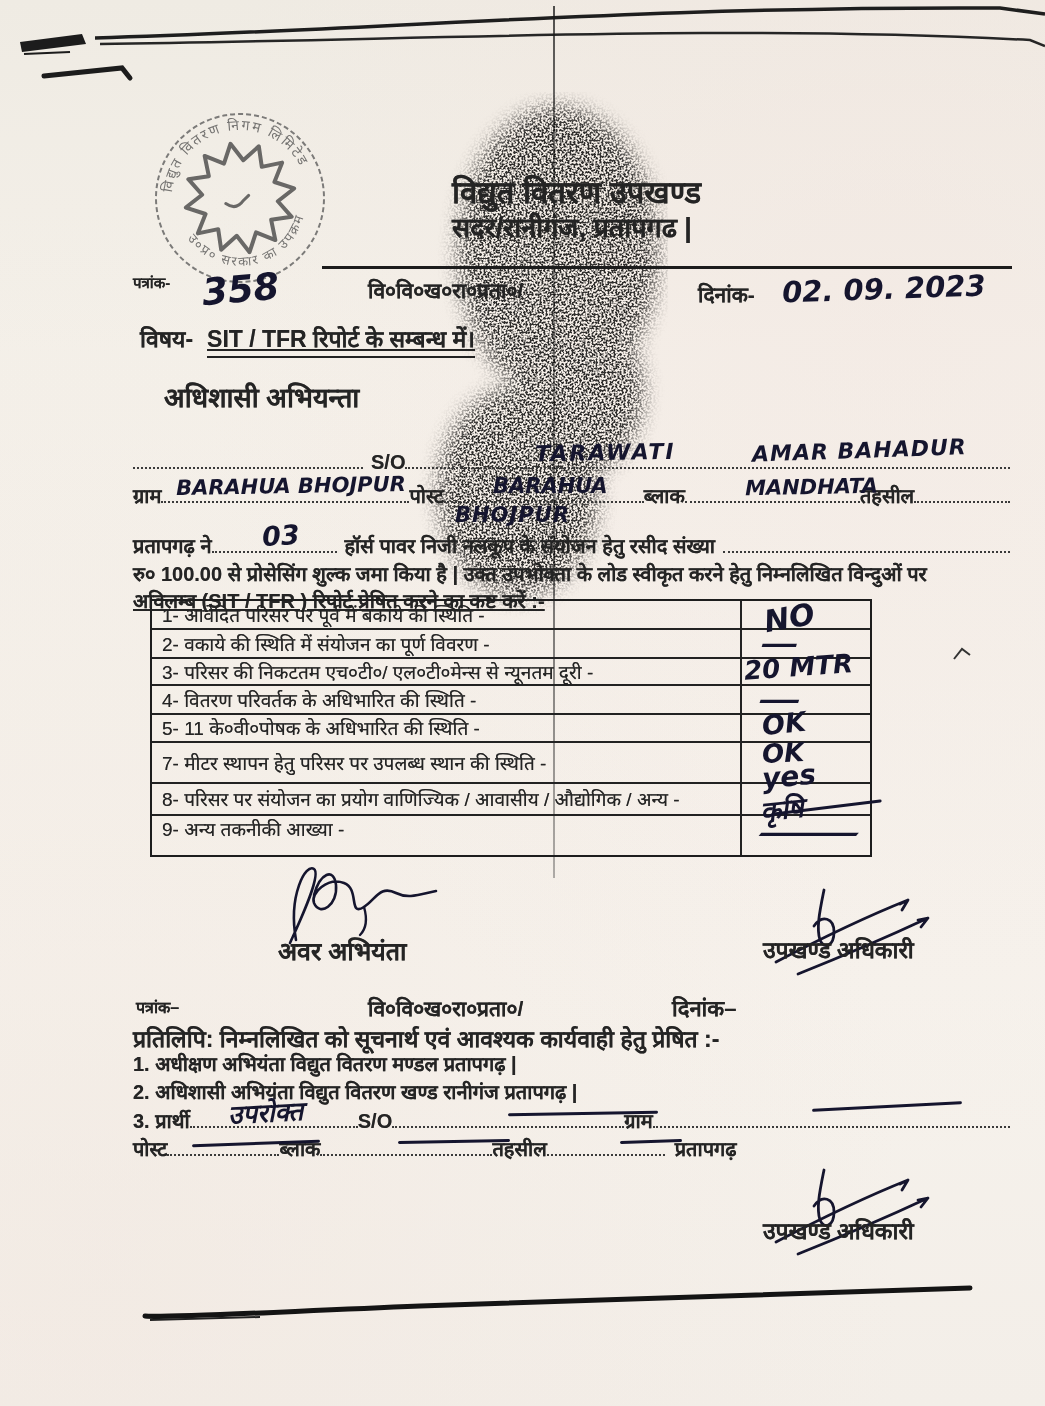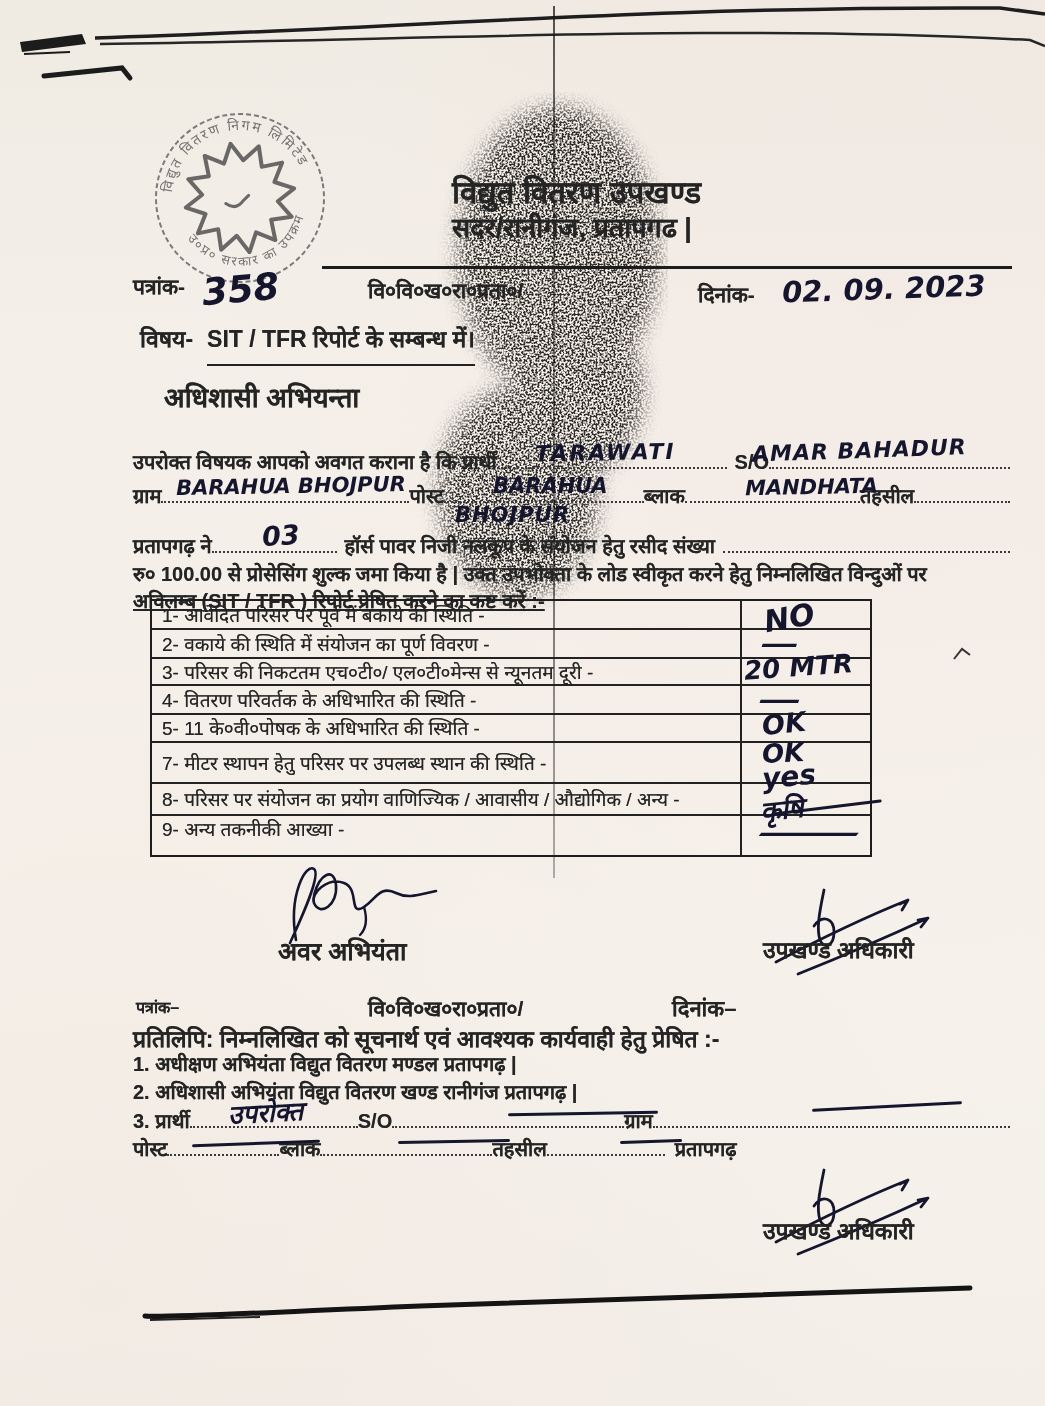--- a/index.html
+++ b/index.html
@@ -95,36 +95,35 @@
     <g>
       <polygon points="150,95 131.7,104.8 142.6,122.5 121.9,121.9 122.5,142.6 104.8,131.7 95,150 85.2,131.7 67.5,142.6 68.1,121.9 47.4,122.5 58.3,104.8 40,95 58.3,85.2 47.4,67.5 68.1,68.1 67.5,47.4 85.2,58.3 95,40 104.8,58.3 122.5,47.4 121.9,68.1 142.6,67.5 131.7,85.2" fill="none" stroke="#3c3c3c" stroke-width="4" stroke-linejoin="round"></polygon>
       <path d="M80,98 q9,9 18,0 l6,-4" fill="none" stroke="#3c3c3c" stroke-width="3" stroke-linecap="round"></path>
     </g>
   </svg>
 
   <div class="abs print b" style="left:452px;top:170px;font-size:31px;">विद्युत वितरण उपखण्ड</div>
   <div class="abs print b" style="left:452px;top:208px;font-size:27px;">सदर/रानीगंज, प्रतापगढ |</div>
   <div class="abs" style="left:322px;top:266px;width:690px;height:3px;background:#1c1c1c;"></div>
 
-  <div class="abs print b" style="left:133px;top:272px;font-size:21px;text-align:center;">पत्रांक-</div>
+  <div class="abs print b" style="left:133px;top:272px;font-size:15px;text-align:center;">पत्रांक-</div>
   <div class="abs hand" style="left:202px;top:268px;font-size:37px;transform:rotate(-5deg);">358</div>
   <div class="abs print b" style="left:368px;top:276px;font-size:21px;">वि०वि०ख०रा०प्रता०/</div>
   <div class="abs print b" style="left:698px;top:280px;font-size:21px;">दिनांक-</div>
   <div class="abs hand" style="left:782px;top:272px;font-size:29px;transform:rotate(-2deg);">02. 09. 2023</div>
 
   <div class="abs line print b" style="left:140px;top:322px;font-size:23px;">
     <span>विषय-</span>
     <span style="width:14px;"></span>
-    <span style="border-bottom:2px solid #222;padding-bottom:10px;">SIT / TFR रिपोर्ट के सम्बन्ध में।</span>
+    <span style="border-bottom:2px solid #222;padding-bottom:2px;text-decoration:underline;">SIT / TFR रिपोर्ट के सम्बन्ध में।</span>
   </div>
 
   <div class="abs print b" style="left:164px;top:378px;font-size:27px;">अधिशासी अभियन्ता</div>
 
   <div class="abs line print" style="left:133px;top:447px;width:877px;font-size:20px;font-weight:600;">
-    <span>उपरोक्त विषयक आपको अवगत कराना है कि प्रार्थी</span>
     <span class="dots" style="width:230px;"></span>
     <span style="width:8px;"></span>
     <span>S/O</span>
     <span class="dots" style="flex:1 1 auto;"></span>
   </div>
   <div class="abs hand" style="left:535px;top:440px;font-size:22px;letter-spacing:2px;transform:rotate(-1deg);">TARAWATI</div>
   <div class="abs hand" style="left:752px;top:438px;font-size:22px;letter-spacing:1px;transform:rotate(-2deg);">AMAR BAHADUR</div>
 
   <div class="abs line print" style="left:133px;top:481px;width:877px;font-size:20px;font-weight:600;">
     <span>ग्राम</span>

